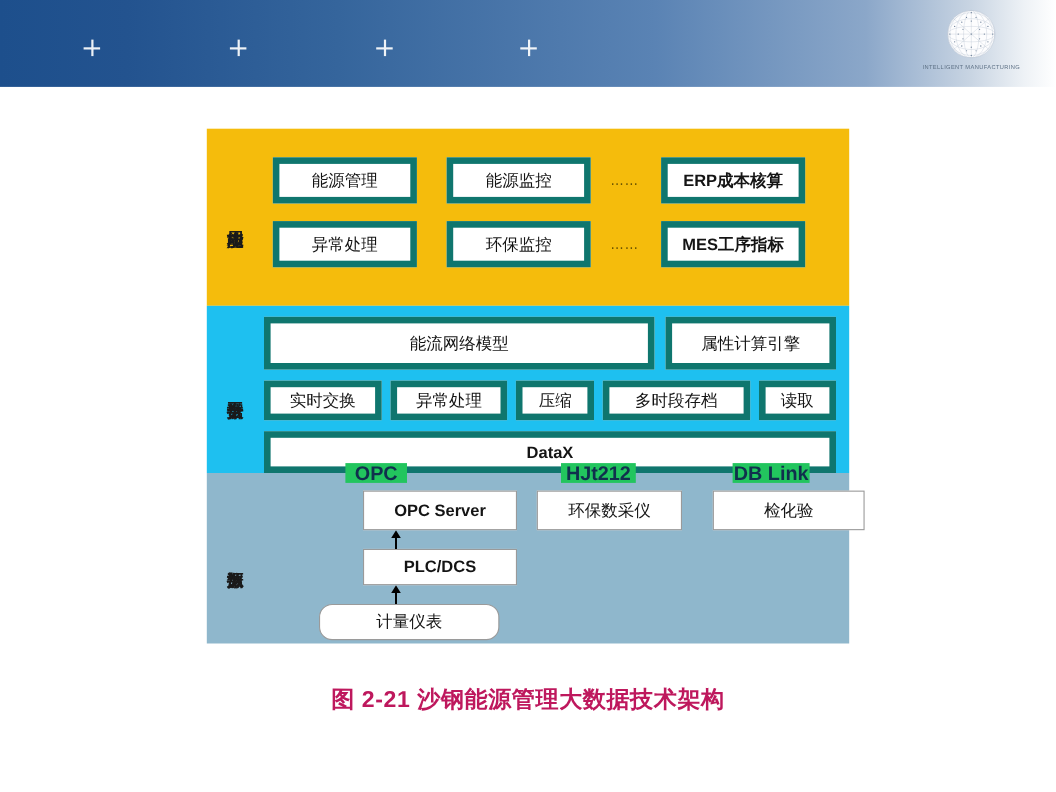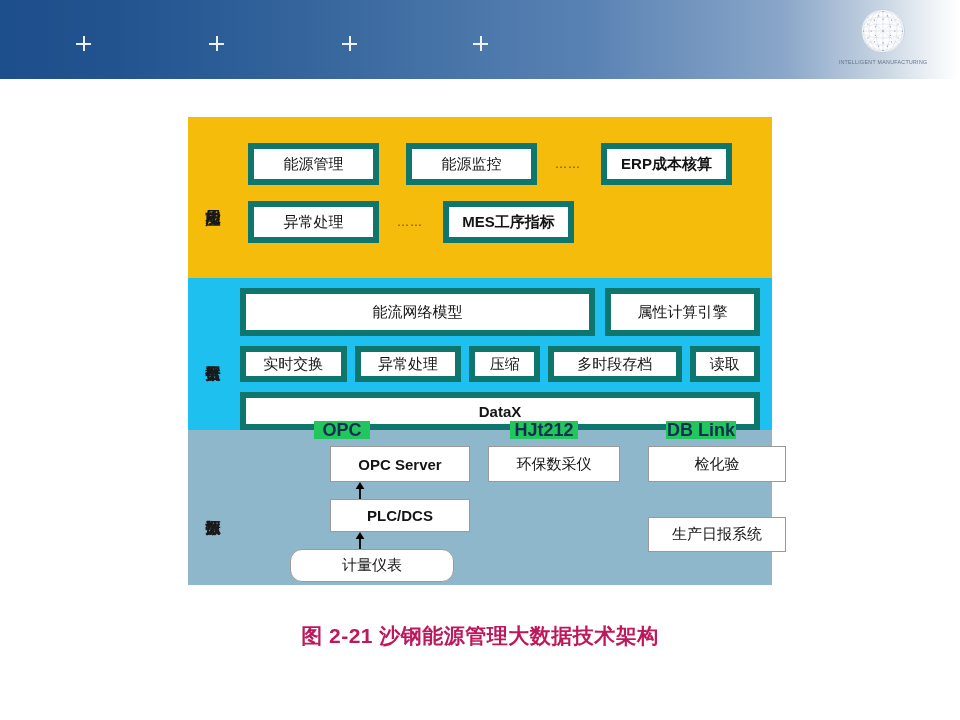--- a/index.html
+++ b/index.html
@@ -310,20 +310,21 @@
     <div class="layer-body">
       <div class="app-rows">
         <div class="app-row">
           <div class="cell app-cell-1">能源管理</div>
           <div class="cell app-cell-2">能源监控</div>
           <div class="app-dots">……</div>
           <div class="cell bold app-cell-3">ERP成本核算</div>
         </div>
         <div class="app-row">
           <div class="cell app-cell-1">异常处理</div>
+          <div class="cell app-cell-2">环保监控</div>
           <div class="app-dots">……</div>
           <div class="cell bold app-cell-3">MES工序指标</div>
         </div>
       </div>
     </div>
   </div>
 
   <div class="layer layer-plat">
     <div class="layer-label">数据平台</div>
     <div class="layer-body">
@@ -368,19 +369,18 @@
       <div class="src-box bold" style="left:52px; top:69px; width:140px; height:33px;">PLC/DCS</div>
       <svg class="arrow-up" style="left:115px; top:102px; height:17px;" viewBox="0 0 14 17">
         <line x1="7" y1="17" x2="7" y2="5" stroke="#000" stroke-width="1.8"></line>
         <polygon points="7,0 2.6,7 11.4,7" fill="#000"></polygon>
       </svg>
       <div class="src-box" style="left:52px; top:119px; width:164px; height:33px;border-radius:12px;">计量仪表</div>
 
       <div class="src-box" style="left:410px; top:16px; width:138px; height:36px;">检化验</div>
 
       <div class="src-box" style="left:250px; top:16px; width:132px; height:36px;">环保数采仪</div>
-      <div class="src-box" style="left:410px; top:87px; width:138px; height:35px;">生产日报系统</div>
 
     </div>
   </div>
 </div>
 
 <div class="caption">图 2-21 沙钢能源管理大数据技术架构</div>
 
 </body></html>

